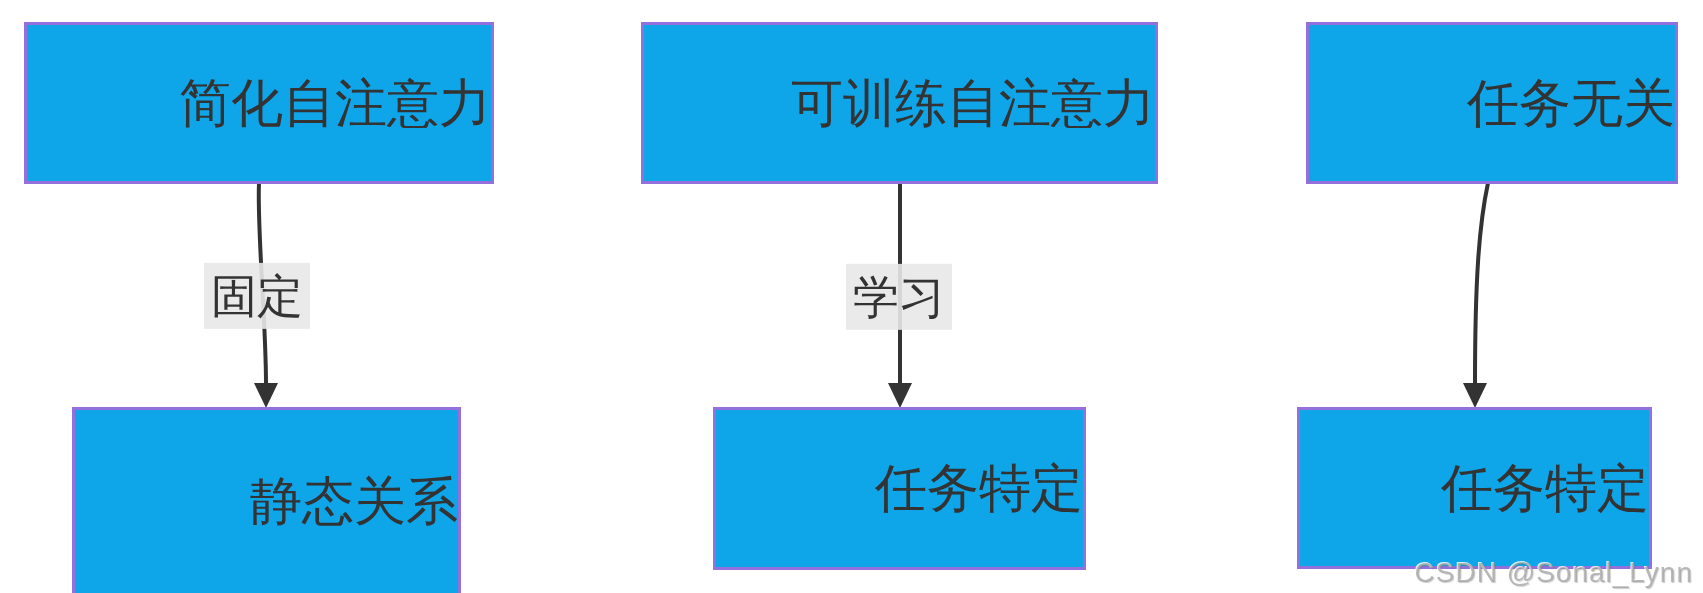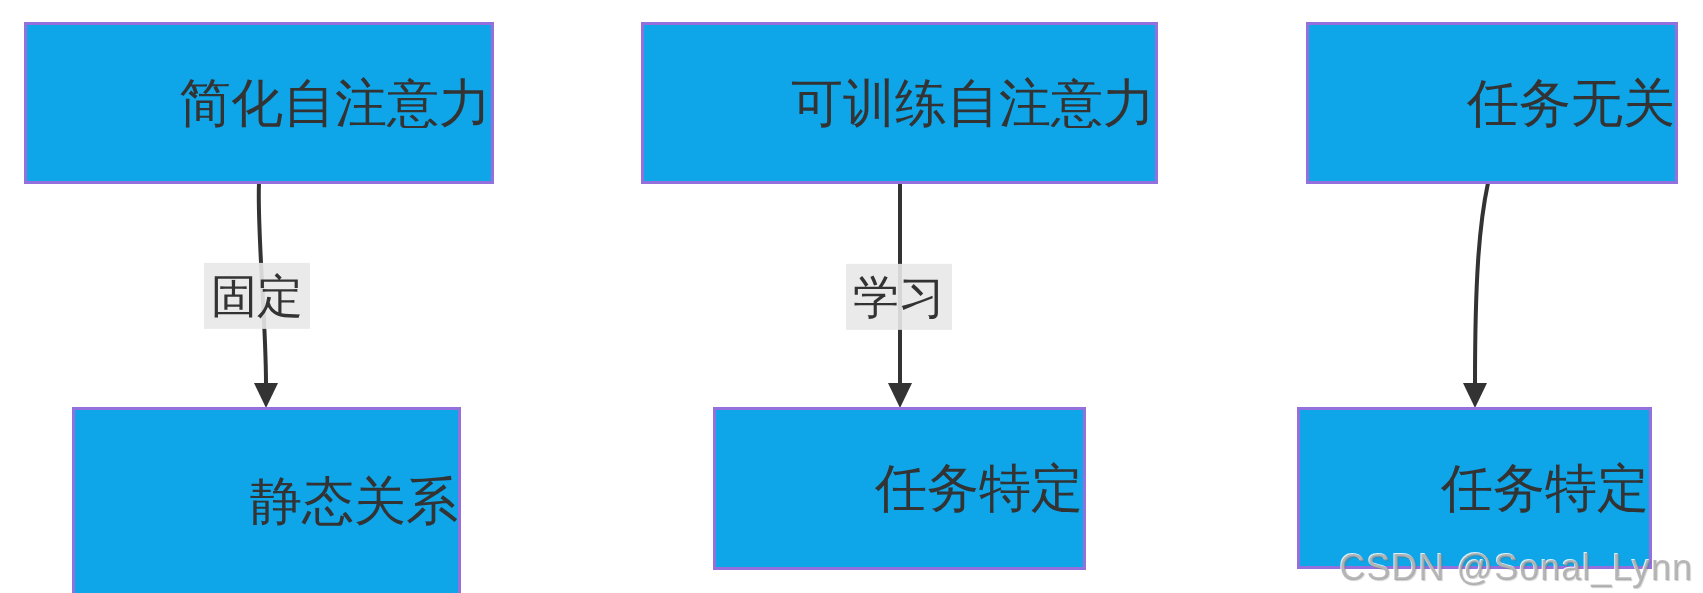--- a/index.html
+++ b/index.html
@@ -53,21 +53,21 @@
     padding: 6px 7px;
     z-index: 3;
     white-space: nowrap;
   }
   .edge-label-1 { left: 257px; top: 296px; }
   .edge-label-2 { left: 899px; top: 297px; }
   .watermark {
     position: absolute;
     right: 10px;
     bottom: 4px;
-    font-size: 36px;
+    font-size: 28px;
     letter-spacing: 1px;
     color: rgba(160, 160, 160, 0.75);
     text-shadow: -1px -1px 0 rgba(255,255,255,0.85), 1px 1px 1px rgba(110,110,110,0.35);
     z-index: 4;
     white-space: nowrap;
   }
 </style>
 </head>
 <body>
 

